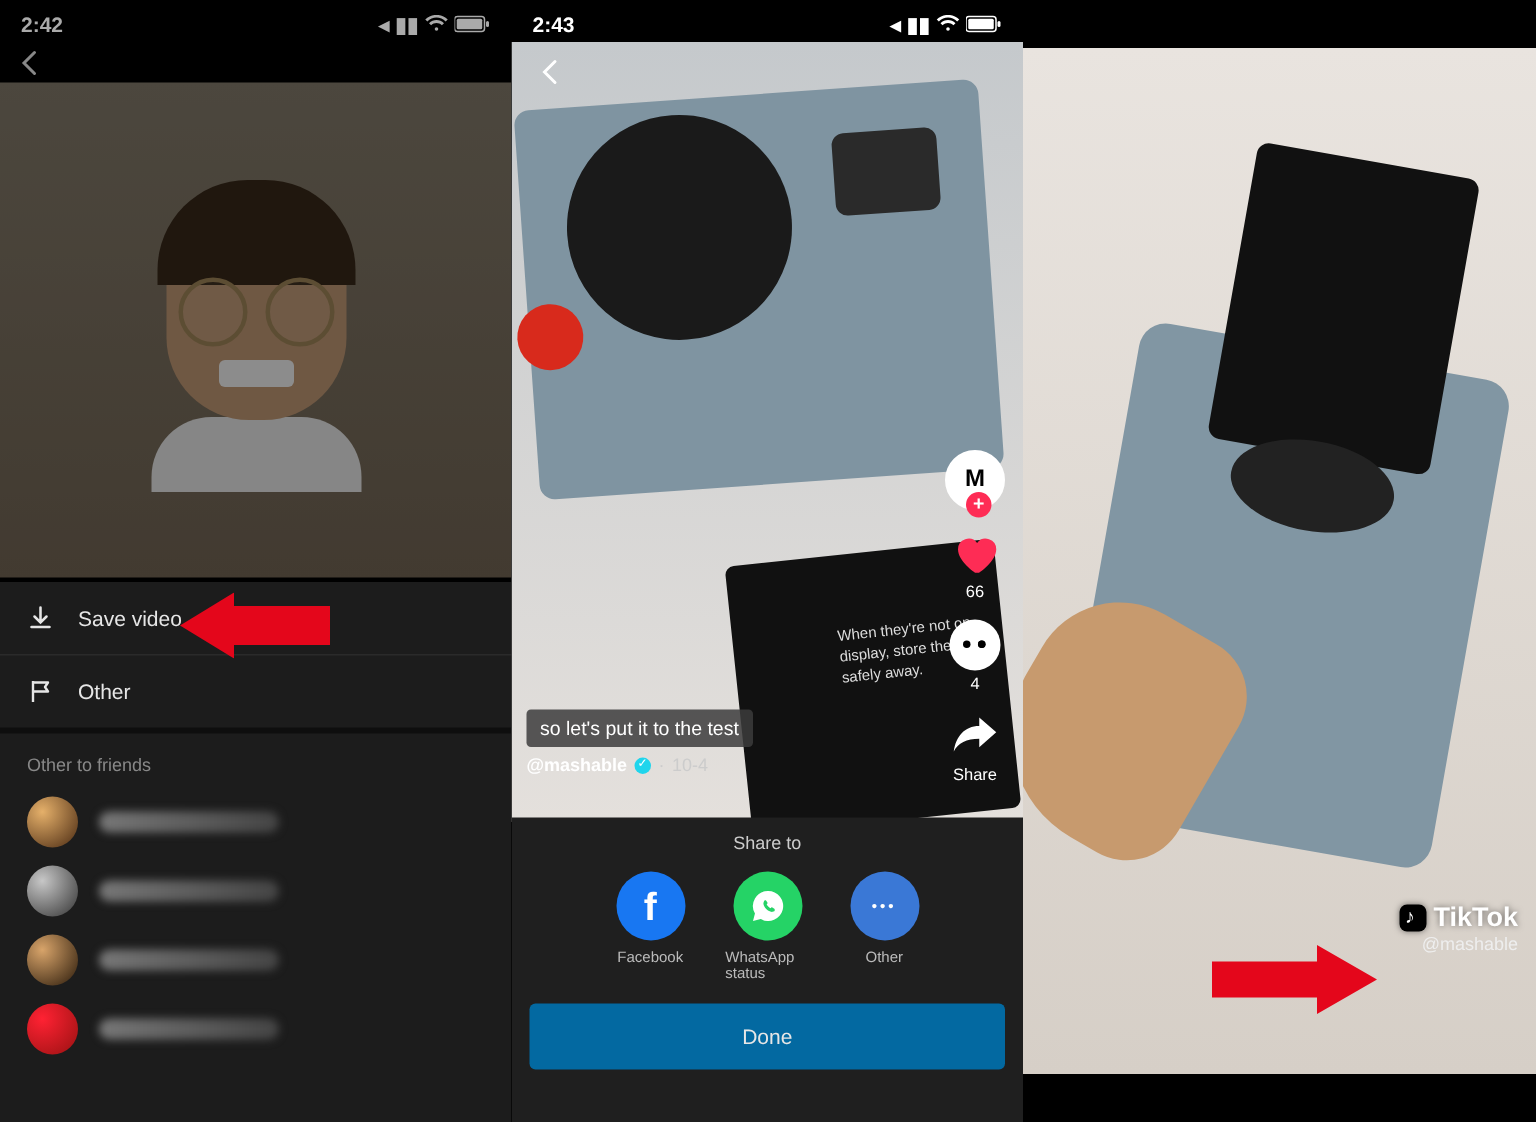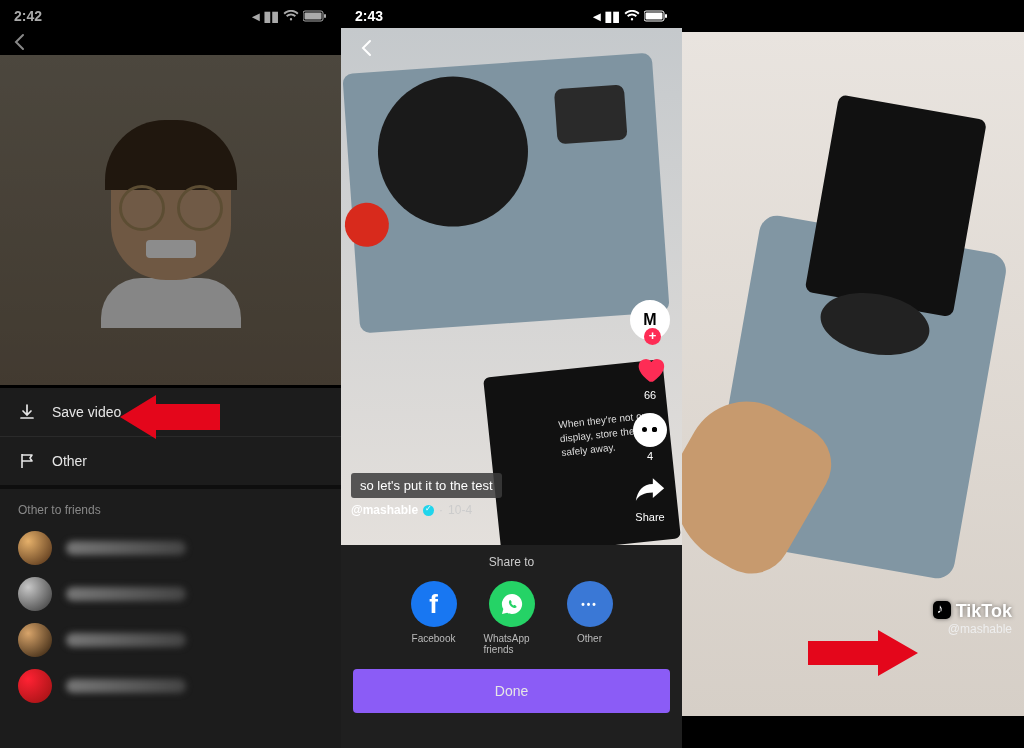--- a/index.html
+++ b/index.html
@@ -54,30 +54,30 @@
   .cmt:before,.cmt:after { content:""; position:absolute; width:5px; height:5px; background:#000; border-radius:50%; top:14px; }
   .cmt:before { left:9px; box-shadow:10px 0 #000; }
   .cmt:after { left:19px; }
   .shr { width:34px; height:34px; color:#fff; }
   .sheet2 { position:absolute; top:545px; left:0; width:100%; height:222px; background:#1f1f1f; color:#e6e6e6; }
   .shareto { text-align:center; font-size:12px; color:#ccc; padding:10px 0 4px; }
   .apps { display:flex; justify-content:center; gap:22px; padding:8px 0 14px; }
   .app { display:flex; flex-direction:column; align-items:center; gap:6px; font-size:10px; color:#bbb; width:56px;}
   .appico { width:46px; height:46px; border-radius:50%; display:flex; align-items:center; justify-content:center; color:#fff; }
   .sms { background:#35c759; } .fb { background:#1877f2; } .wa { background:#25d366; } .oth { background:#3a78d6; }
-  .done { margin:0 12px; background:#8b5cf6; text-align:center; padding:14px 0; font-size:14px; border-radius:4px; color:#e6e6e6; }
+  .done { margin:0 12px; background:#0369a1; text-align:center; padding:14px 0; font-size:14px; border-radius:4px; color:#e6e6e6; }
 
   
   .video3 { position:absolute; top:32px; left:0; width:100%; height:684px; background:linear-gradient(#e9e4df,#d6cfc7); }
   .device { position:absolute; top:200px; left:50px; width:250px; height:330px; background:#8196a3; border-radius:18px; transform:rotate(10deg); }
   .slot { position:absolute; top:-130px; left:55px; width:150px; height:200px; background:#111; border-radius:8px; }
   .knob { position:absolute; top:60px; left:75px; width:110px; height:60px; background:#222; border-radius:50%; }
   .hand { position:absolute; bottom:-20px; left:-40px; width:140px; height:160px; background:#c79a6e; border-radius:60px 40px 40px 80px; transform:rotate(20deg);}
   .wm { position:absolute; right:12px; bottom:80px; color:#fff; text-align:right; }
-  .wm .logo { display:flex; gap:5px; font-weight:800; font-size:18px; justify-content:flex-end; filter:drop-shadow(0 0 2px rgba(0,0,0,.5));}
+  .wm .logo { display:flex; align-items:center; gap:5px; font-weight:800; font-size:18px; justify-content:flex-end; filter:drop-shadow(0 0 2px rgba(0,0,0,.5));}
   .wm .note { font-size:12px; color:#eee; }
   .tiktok-note { width:18px; height:18px; background:#000; border-radius:5px; position:relative; }
   .tiktok-note:before { content:"♪"; color:#fff; position:absolute; left:4px; top:0; font-size:13px;}
   .blackbar { position:absolute; left:0; width:100%; height:32px; background:#000; }
   .blackbar.top { top:0;} .blackbar.bot { bottom:0;}
 </style>
 </head>
 <body>
 
 <div class="panel p1">
@@ -228,21 +228,21 @@
             <span style="font-weight:900;font-size:26px">f</span>
           </div>
           <span>Facebook</span>
         </div>
       <div class="app">
           <div class="appico wa">
             <svg width="24" height="24" viewBox="0 0 24 24">
               <path d="M12 2a10 10 0 00-8.7 15L2 22l5.2-1.3A10 10 0 1012 2zm4.6 13.2c-.5.5-1.9.9-2.6.7-2.2-.5-4.5-2.8-5-5-.2-.7.2-2.1.7-2.6.3-.3.8-.2 1 .1l.9 1.3c.2.3.1.6-.1.8l-.4.4c.5 1.1 1.5 2.1 2.6 2.6l.4-.4c.2-.2.5-.3.8-.1l1.3.9c.3.2.4.7.1 1z" fill="#fff"></path>
             </svg>
           </div>
-          <span>WhatsApp friends</span>
+          <span>WhatsApp status</span>
         </div>
       <div class="app">
           <div class="appico oth">
             <span style="letter-spacing:2px;font-weight:900">•••</span>
           </div>
           <span>Other</span>
         </div>
     </div>
     <div class="done"><span>Done</span></div>
   </div>

